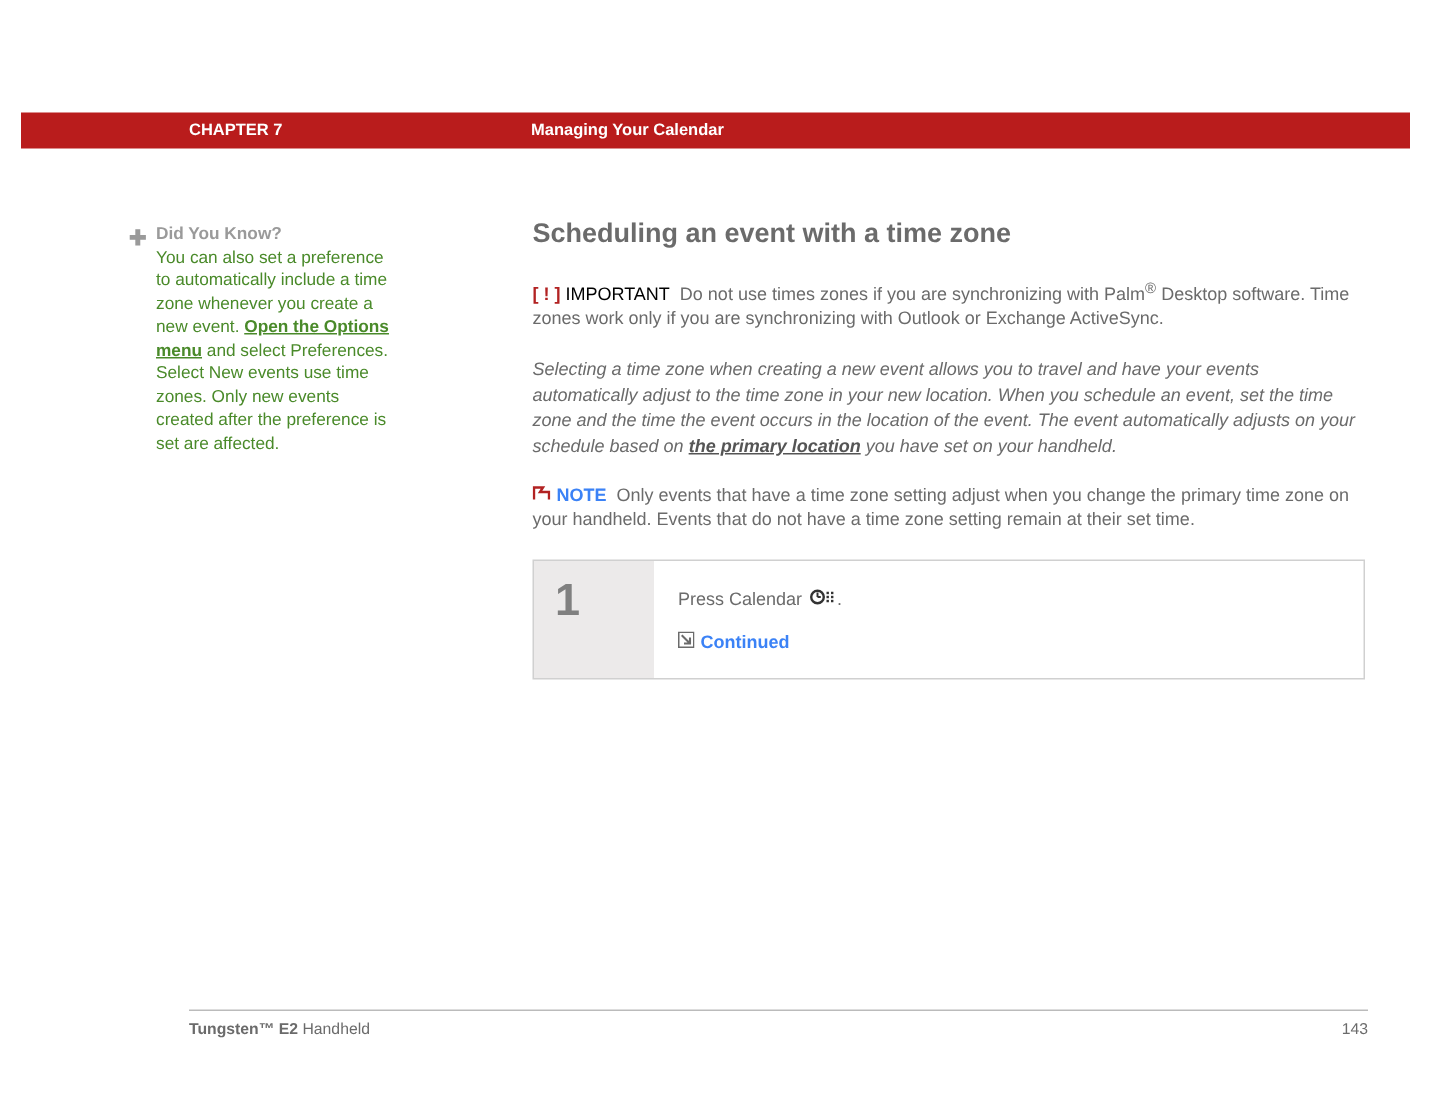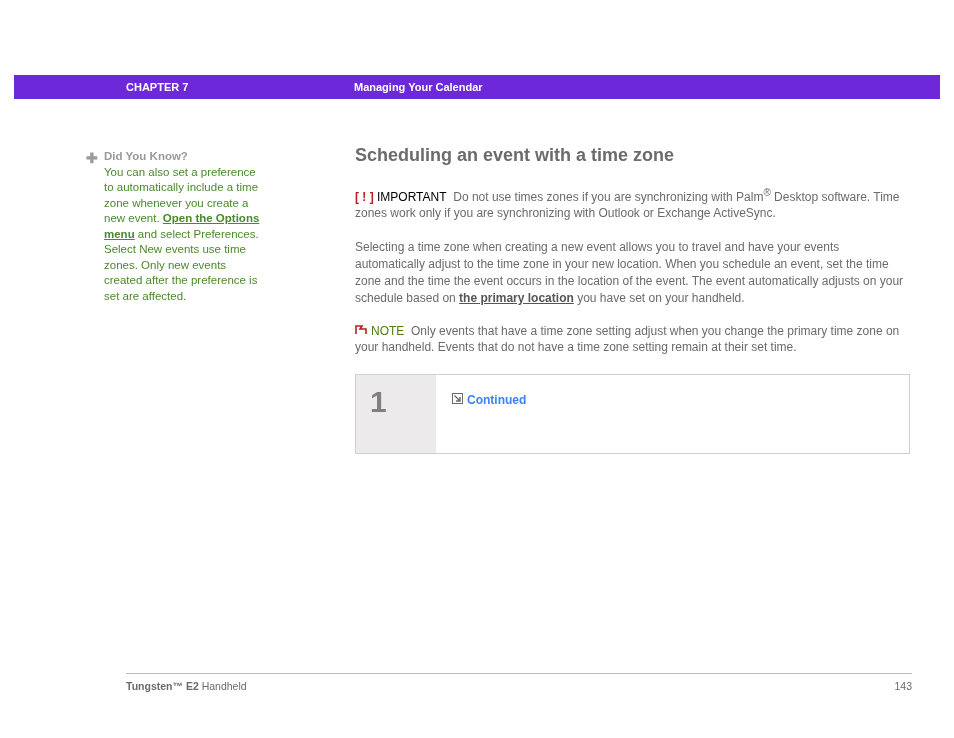--- a/index.html
+++ b/index.html
@@ -11,21 +11,21 @@
     font-size: 12px;
     color: #6b6b6b;
     position: relative;
   }
   .header-bar {
     position: absolute;
     top: 75px;
     left: 14px;
     right: 14px;
     height: 24px;
-    background: #6d28d9;
+    background: #b91c1c;
     color: #fff;
     font-weight: bold;
     font-size: 11px;
     display: flex;
     align-items: center;
   }
   .header-chapter { position: absolute; left: 112px; }
   .header-title   { position: absolute; left: 340px; }
   .sidebar {
     position: absolute;
@@ -62,30 +62,30 @@
   h1 {
     color: #6b6b6b;
     font-size: 18px;
     font-weight: bold;
     margin-bottom: 20px;
   }
   .imp-block { margin-bottom: 18px; font-size: 12px; line-height: 1.35; }
   .imp-tag { color: #000000; font-weight: normal; text-align: center; }
   .imp-bracket { color: #b22222; font-weight: bold; }
   .imp-text { color: #6b6b6b; font-weight: normal; }
-  .para { margin-bottom: 16px; font-size: 12px; line-height: 1.4; color: #6b6b6b; }
+  .para { margin-bottom: 16px; font-size: 12px; line-height: 1.4; color: #6b6b6b; font-style: italic; }
   .para .ul { font-weight: bold; text-decoration: underline; color: #555; }
   .note-line { margin-bottom: 18px; font-size: 12px; line-height: 1.4; }
   .note-icon {
     display: inline-block;
     color: #b22222;
     font-weight: bold;
     margin-right: 4px;
   }
-  .note-label { color: #4d7c0f; font-weight: normal; }
+  .note-label { color: #3b82f6; font-weight: bold; }
   .step-box {
     border: 1px solid #d0d0d0;
     display: flex;
     min-height: 80px;
   }
   .step-num-cell {
     width: 80px;
     background: #eceaea;
     display: flex;
     align-items: flex-start;
@@ -172,20 +172,33 @@
           <path d="M1 9 L1 1 L7 1 L5 4 L11 4 L11 9" fill="none" stroke="#b22222" stroke-width="1.6"></path>
         </svg>
     </span><span class="note-label">NOTE</span>&nbsp;&nbsp;<span>Only events that have a time zone setting adjust when you change the primary time zone on your handheld. Events that do not have a time zone setting remain at their set time.</span>
   </div>
 
   <div class="step-box">
     <div class="step-num-cell">
       <span class="step-num">1</span>
     </div>
     <div class="step-body">
+      <div class="step-text">
+        <span>Press Calendar </span><span class="cal-icon"><svg width="18" height="12" viewBox="0 0 18 12">
+              <circle cx="5" cy="6" r="4.2" fill="none" stroke="#333" stroke-width="1.6"></circle>
+              <line x1="5" y1="6" x2="5" y2="3" stroke="#333" stroke-width="1.3"></line>
+              <line x1="5" y1="6" x2="7.2" y2="6" stroke="#333" stroke-width="1.3"></line>
+              <rect x="11" y="2.5" width="1.6" height="1.6" fill="#333"></rect>
+              <rect x="14" y="2.5" width="1.6" height="1.6" fill="#333"></rect>
+              <rect x="11" y="5.2" width="1.6" height="1.6" fill="#333"></rect>
+              <rect x="14" y="5.2" width="1.6" height="1.6" fill="#333"></rect>
+              <rect x="11" y="7.9" width="1.6" height="1.6" fill="#333"></rect>
+              <rect x="14" y="7.9" width="1.6" height="1.6" fill="#333"></rect>
+            </svg></span><span>.</span>
+      </div>
       <div>
         <span class="cont-arrow">
           <svg width="11" height="11" viewBox="0 0 11 11">
               <rect x="0.5" y="0.5" width="10" height="10" fill="none" stroke="#6b6b6b" stroke-width="1"></rect>
               <path d="M2.5 2.5 L8 8 M8 4 L8 8 L4 8" fill="none" stroke="#6b6b6b" stroke-width="1.4"></path>
             </svg>
         </span><span class="continued">Continued</span>
       </div>
     </div>
   </div>

